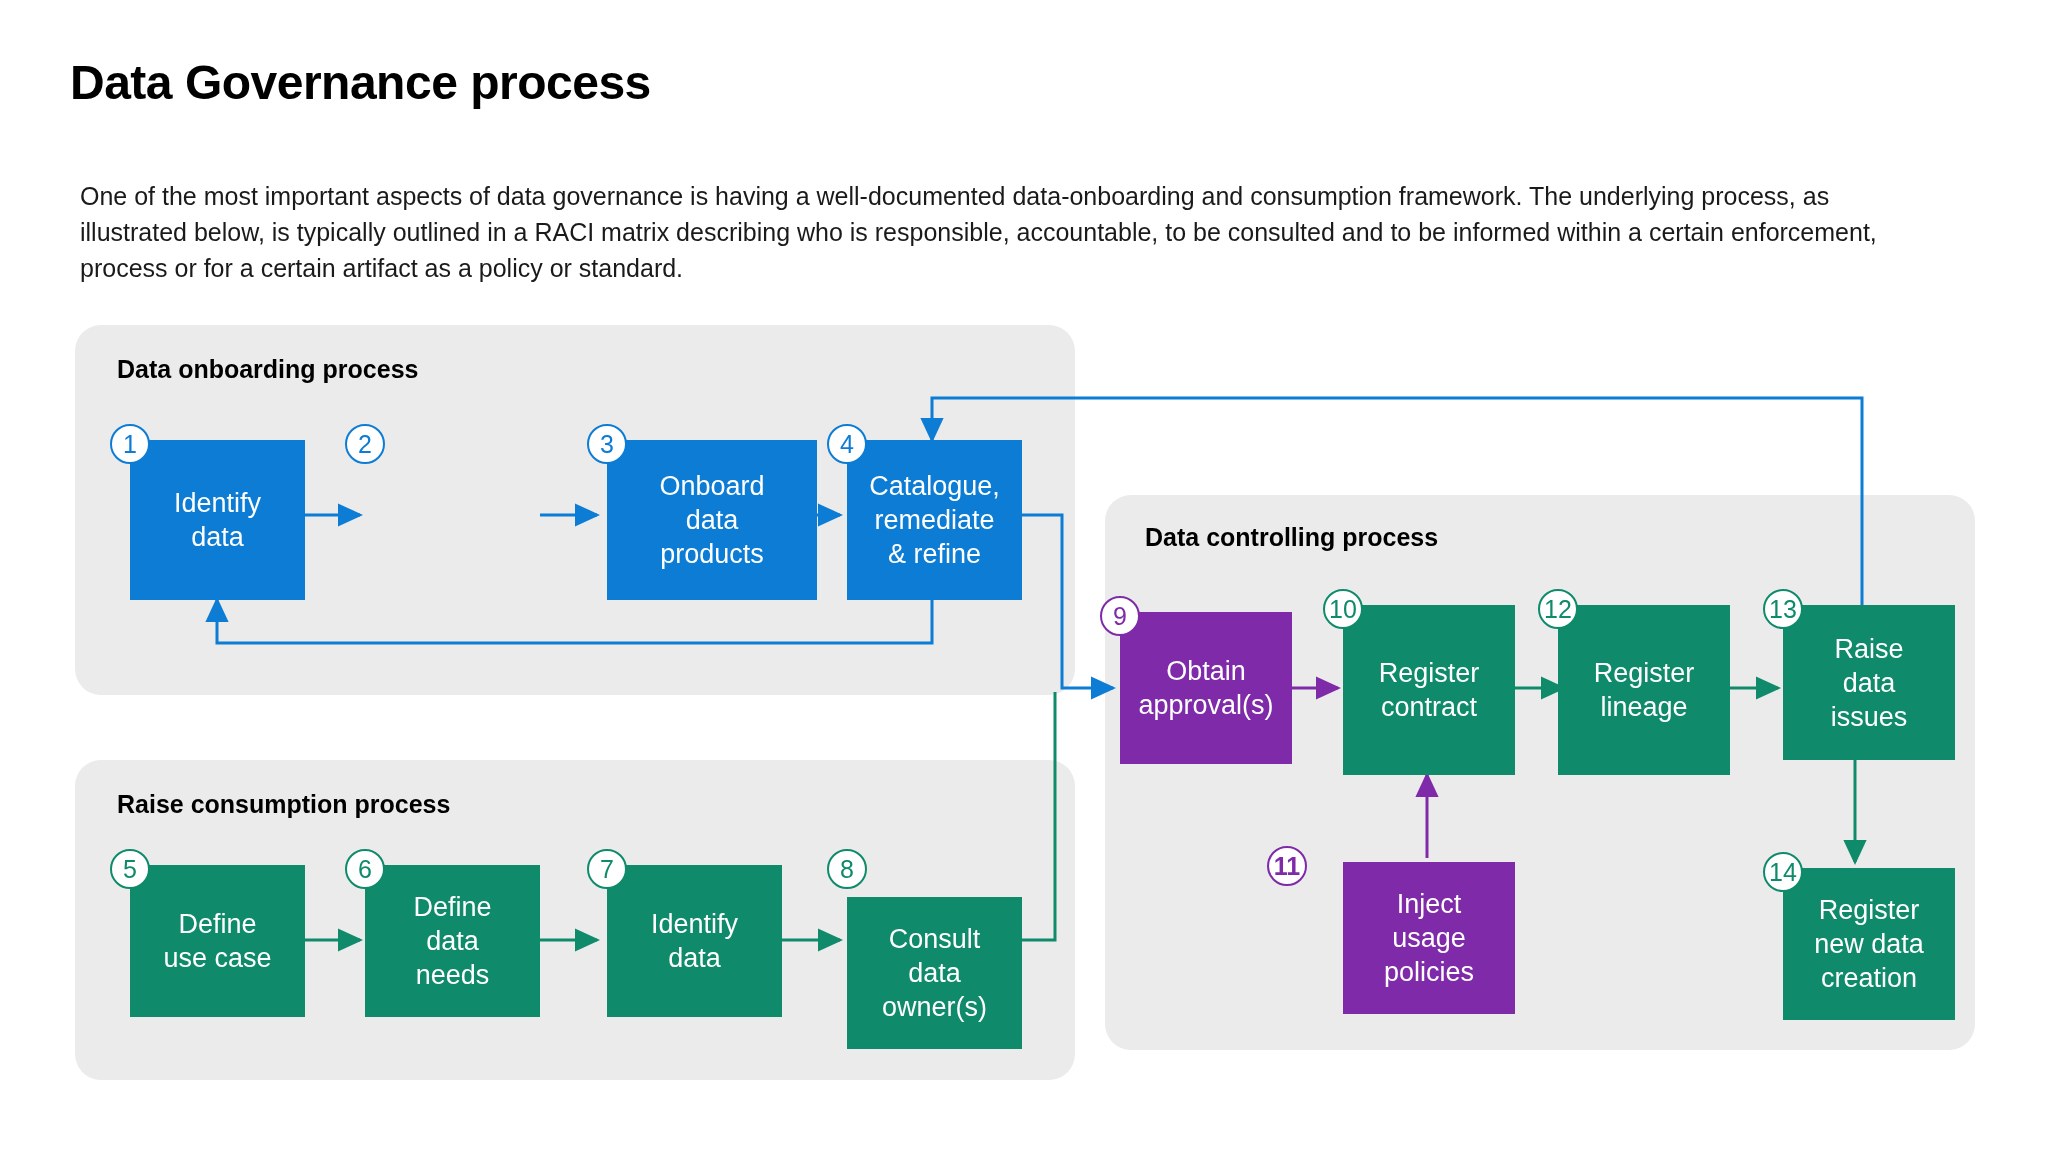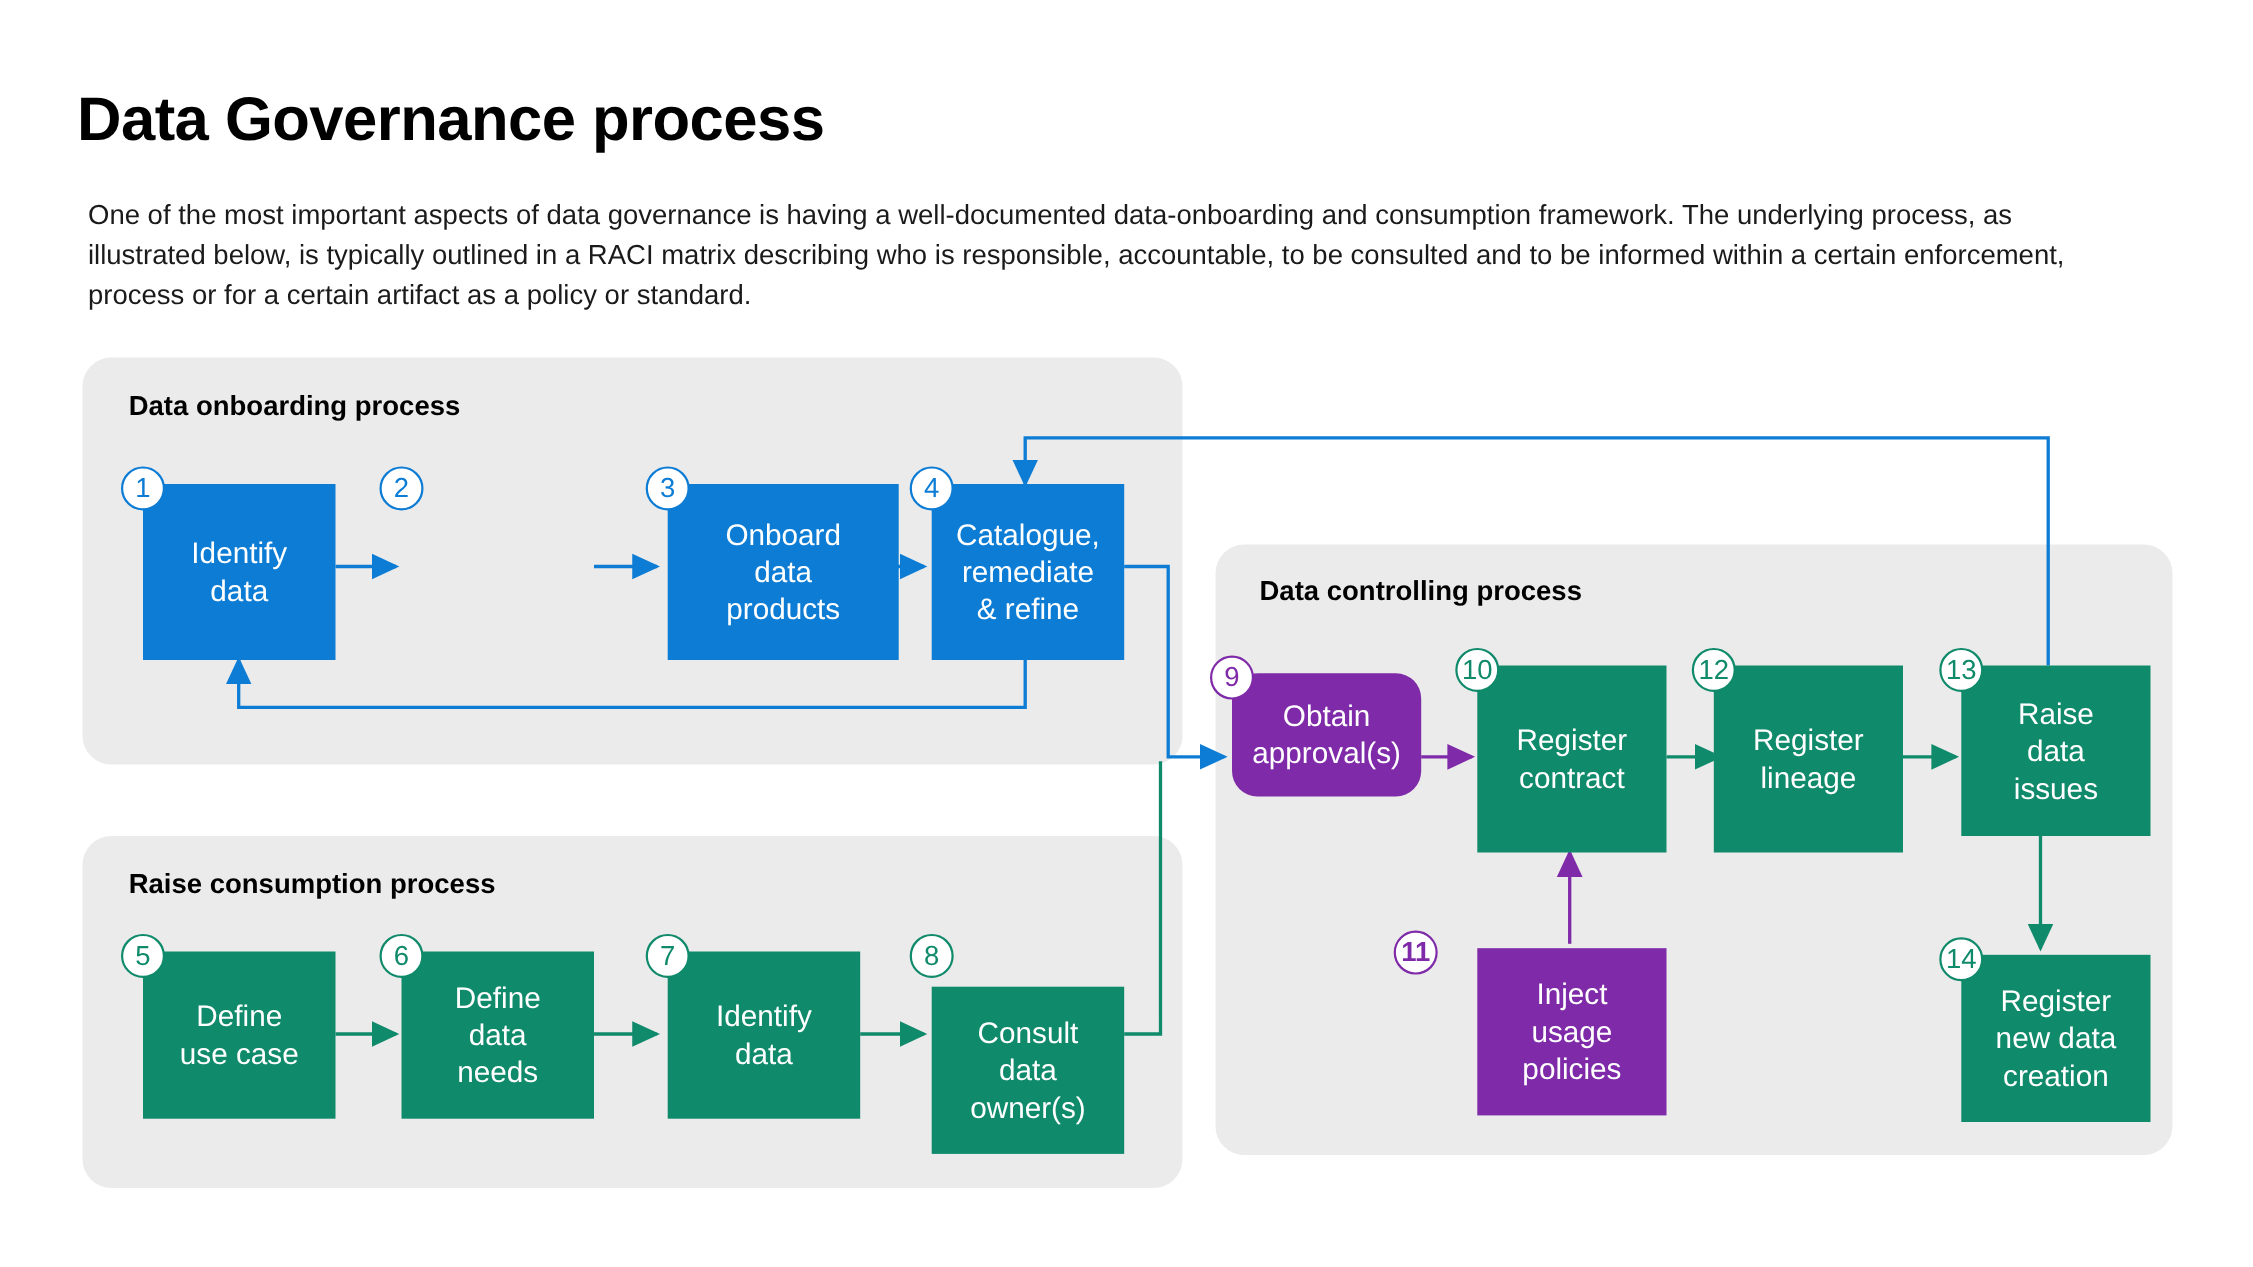--- a/index.html
+++ b/index.html
@@ -15,26 +15,25 @@
     position: relative;
     width: 2048px;
     height: 1152px;
     background: #ffffff;
   }
 
   
   #page-title {
     position: absolute;
     left: 70px; top: 55px;
-    font-size: 56px;
+    font-size: 48px;
     font-weight: 700;
     color: #000000;
     letter-spacing: -0.5px;
     white-space: nowrap;
-    margin-top: 20px;
   }
   #intro-paragraph {
     position: absolute;
     left: 80px; top: 178px;
     width: 1830px;
     font-size: 25px;
     line-height: 36px;
     color: #1a1a1a;
   }
 
@@ -219,21 +218,21 @@
 
   <div class="node green" style="left:847px; top:897px; width:175px; height:152px;text-align:center;">
     <span style="white-space:pre-line">Consult
 data
 owner(s)</span>
   </div>
   <div class="badge green" style="left:827px; top:849px;">
     <span>8</span>
   </div>
 
-  <div class="node purple" style="left:1120px; top:612px; width:172px; height:112px;border-radius:23px;">
+  <div class="node purple" style="left:1120px; top:612px; width:172px; height:152px;">
     <span style="white-space:pre-line">Obtain
 approval(s)</span>
   </div>
   <div class="badge purple" style="left:1100px; top:596px;">
     <span>9</span>
   </div>
 
   <div class="node green" style="left:1343px; top:605px; width:172px; height:170px;">
     <span style="white-space:pre-line">Register
 contract</span>

